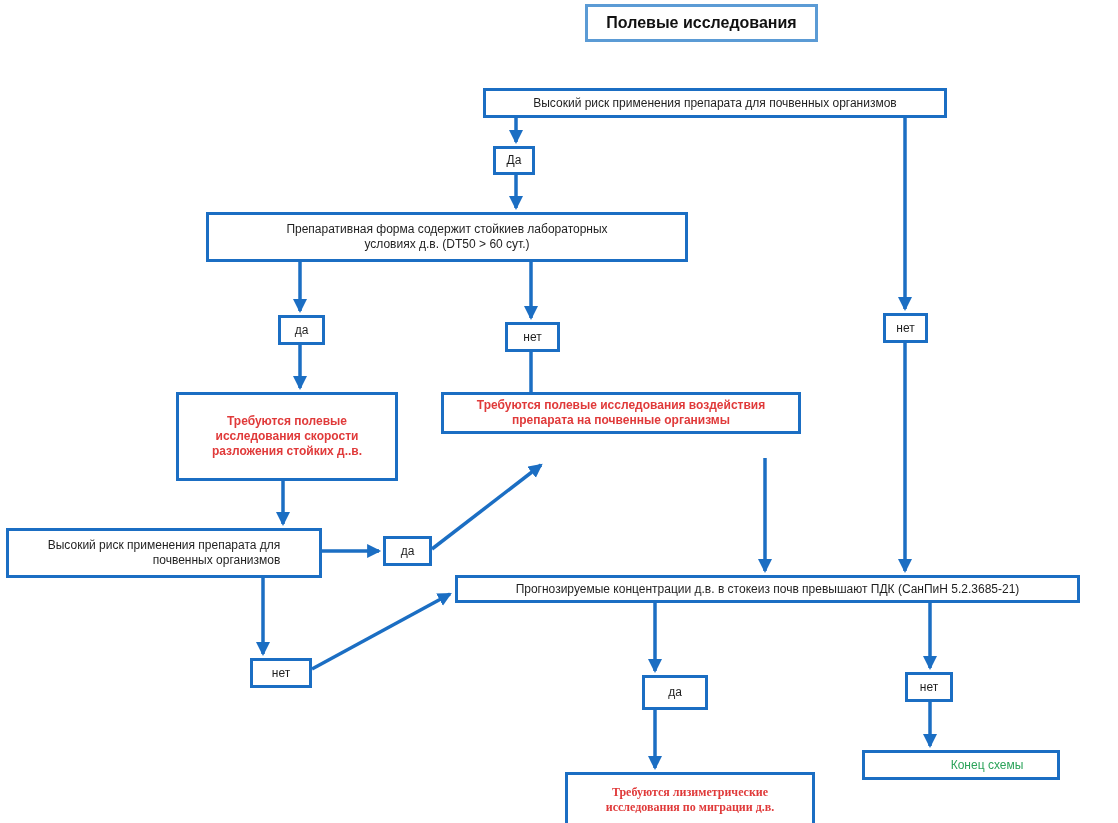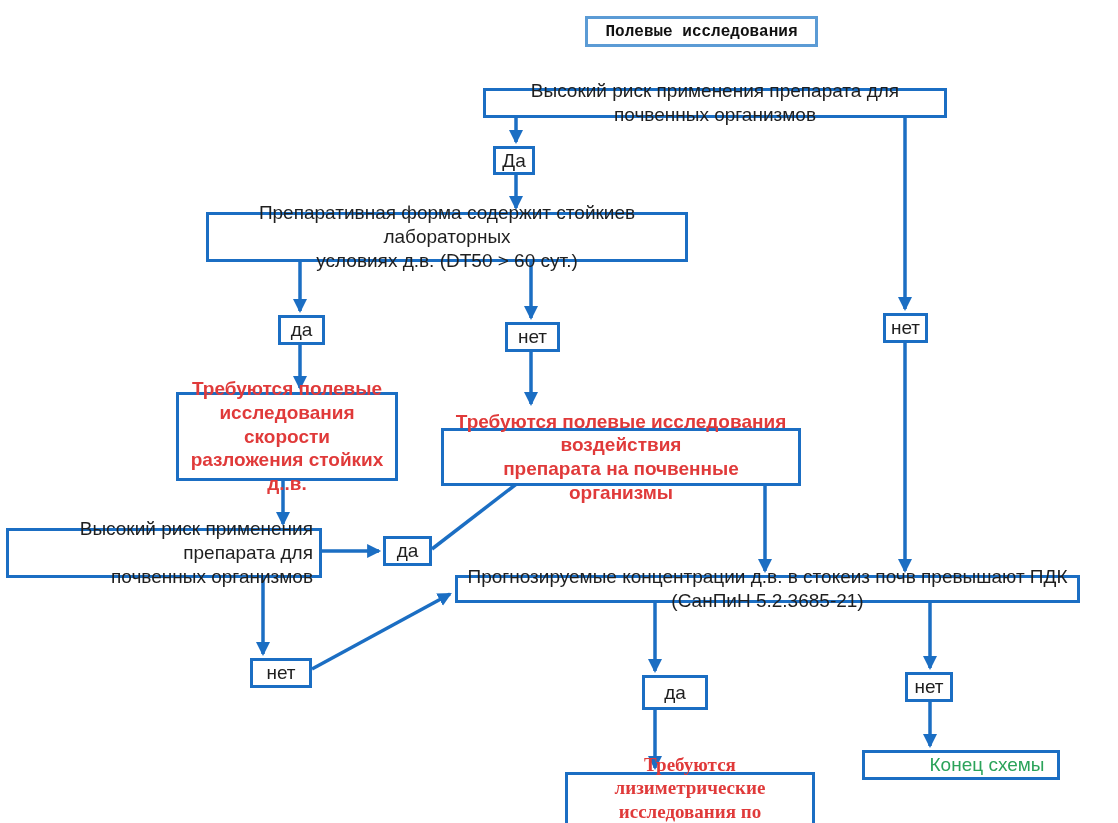--- a/index.html
+++ b/index.html
@@ -26,21 +26,21 @@
     stroke: #1b6ec3;
     stroke-width: 3.5;
     fill: none;
   }
   .node {
     position: absolute;
     box-sizing: border-box;
     border: 3px solid #1b6ec3;
     background: #ffffff;
     color: #1f1f1f;
-    font-size: 19px;
+    font-size: 12px;
     line-height: 1.25;
     display: flex;
     align-items: center;
     justify-content: center;
     text-align: center;
     white-space: pre-line;
     padding: 2px 6px;
   }
   .node.title {
     border-color: #5b9bd5;
@@ -93,40 +93,40 @@
 
     <line class="conn" x1="655" y1="603" x2="655" y2="671" marker-end="url(#arrow)"></line>
 
     <line class="conn" x1="930" y1="603" x2="930" y2="668" marker-end="url(#arrow)"></line>
 
     <line class="conn" x1="655" y1="710" x2="655" y2="768" marker-end="url(#arrow)"></line>
 
     <line class="conn" x1="930" y1="702" x2="930" y2="746" marker-end="url(#arrow)"></line>
   </svg>
 
-  <div class="node title" style="left:585px; top:16px; width:233px; height:31px;font-family:Liberation Mono, monospace;">Полевые исследования</div>
+  <div class="node title" style="left:585px; top:4px; width:233px; height:38px;">Полевые исследования</div>
 
   <div class="node" style="left:483px; top:88px; width:464px; height:30px;">Высокий риск применения препарата для почвенных организмов</div>
 
   <div class="node" style="left:493px; top:146px; width:42px; height:29px;">Да</div>
 
   <div class="node" style="left:206px; top:212px; width:482px; height:50px;">Препаративная форма содержит стойкиев лабораторных
 условиях д.в. (DT50 &gt; 60 сут.)</div>
 
   <div class="node" style="left:278px; top:315px; width:47px; height:30px;">да</div>
 
   <div class="node" style="left:505px; top:322px; width:55px; height:30px;">нет</div>
 
   <div class="node" style="left:883px; top:313px; width:45px; height:30px;">нет</div>
 
   <div class="node red" style="left:176px; top:392px; width:222px; height:89px;">Требуются полевые
 исследования скорости
 разложения стойких д..в.</div>
 
-  <div class="node red" style="left:441px; top:428px; width:360px; height:58px;">Требуются полевые исследования воздействия
+  <div class="node red" style="left:441px; top:392px; width:360px; height:42px;">Требуются полевые исследования воздействия
 препарата на почвенные организмы</div>
 
   <div class="node" style="left:6px; top:528px; width:316px; height:50px;text-align:right;">Высокий риск применения препарата для
 почвенных организмов</div>
 
   <div class="node" style="left:383px; top:536px; width:49px; height:30px;">да</div>
 
   <div class="node" style="left:455px; top:575px; width:625px; height:28px;">Прогнозируемые концентрации д.в. в стокеиз почв превышают ПДК (СанПиН 5.2.3685-21)</div>
 
   <div class="node" style="left:250px; top:658px; width:62px; height:30px;">нет</div>

